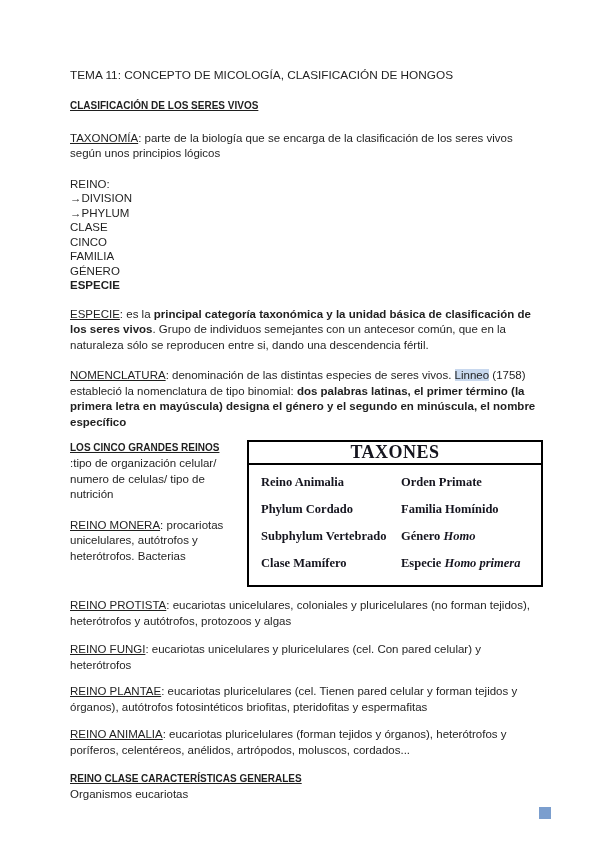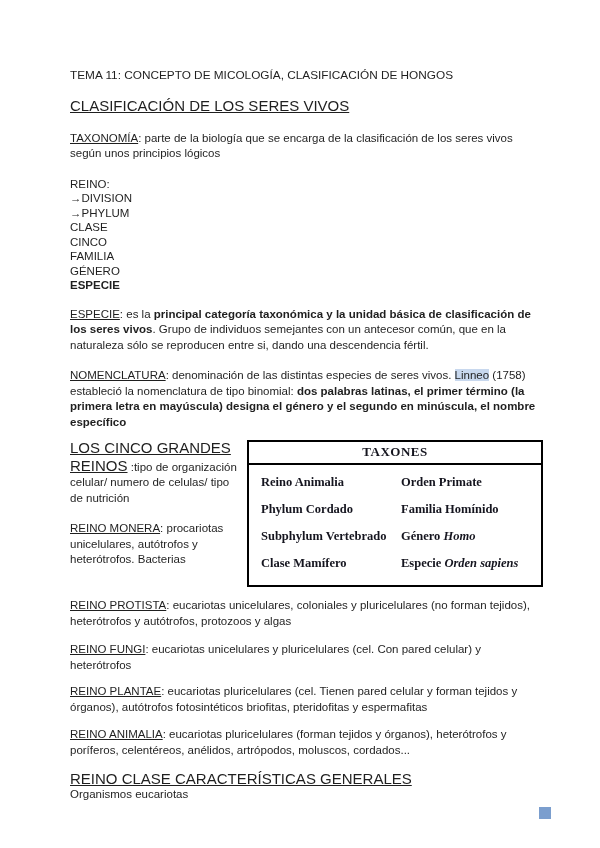--- a/index.html
+++ b/index.html
@@ -6,40 +6,40 @@
   #page {
     position:relative; width:588px; height:848px; background:#ffffff;
     font-family:"Liberation Sans", sans-serif; color:#1f1f1f; overflow:hidden;
   }
   #content {
     position:absolute; left:70px; top:68px; width:473px;
     font-size:11.5px; line-height:15.5px;
   }
   .u  { text-decoration:underline; }
   .b  { font-weight:bold; }
-  .heading { font-weight:normal; font-size:15px; text-decoration:underline; line-height:16px; }
+  .heading { font-weight:bold; font-size:10px; text-decoration:underline; line-height:16px; }
   .doc-title { font-size:11.8px; }
   .h-classification { margin-top:14px; }
   .p-taxonomy { margin-top:17px; }
   .rank-list { margin-top:15px; line-height:14.5px; }
   .p-species { margin-top:14px; }
   .p-nomenclature { margin-top:15px; }
   .hl { background:#c8d8ee; }
   .section-five { margin-top:10px; display:flex; align-items:flex-start; }
   .five-left { width:172px; margin-right:5px; flex:none; }
   .p-monera { margin-top:15px; }
   .taxones {
     flex:none; width:296px; box-sizing:border-box;
     border:2px solid #000;
     font-family:"Liberation Serif", serif; font-weight:bold;
     font-size:12.5px; color:#15151f;
   }
   .taxones-header {
     border-bottom:2px solid #000; text-align:center;
-    padding:2px 0 3px; font-size:13px; letter-spacing:0.5px; line-height:16px;
+    padding:2px 0 3px; font-size:18px; letter-spacing:0.5px; line-height:16px;
   }
   .taxones-body { display:flex; padding:10px 0 2px 12px; }
   .t-col { flex:1; }
   .t-row { margin-bottom:13px; line-height:14px; white-space:nowrap; }
   .it { font-style:italic; }
   .p-protista { margin-top:11px; }
   .p-fungi    { margin-top:13px; }
   .p-plantae  { margin-top:11px; }
   .p-animalia { margin-top:12px; }
   .h-fungi-general { margin-top:13px; }
@@ -87,21 +87,21 @@
           <div class="t-col">
             <div class="t-row">Reino Animalia</div>
             <div class="t-row">Phylum Cordado</div>
             <div class="t-row">Subphylum Vertebrado</div>
             <div class="t-row">Clase Mamífero</div>
           </div>
           <div class="t-col">
             <div class="t-row"><span>Orden Primate</span><span class="it"></span></div>
             <div class="t-row"><span>Familia Homínido</span><span class="it"></span></div>
             <div class="t-row"><span>Género </span><span class="it">Homo</span></div>
-            <div class="t-row"><span>Especie </span><span class="it">Orden sapiens</span></div>
+            <div class="t-row"><span>Especie </span><span class="it">Homo primera</span></div>
           </div>
         </div>
       </div>
     </div>
 
     <div class="p-protista"><span class="u">REINO PROTISTA</span><span>: eucariotas unicelulares, coloniales y pluricelulares (no forman tejidos), heterótrofos y autótrofos, protozoos y algas</span></div>
 
     <div class="p-fungi"><span class="u">REINO FUNGI</span><span>: eucariotas unicelulares y pluricelulares (cel. Con pared celular) y heterótrofos</span></div>
 
     <div class="p-plantae"><span class="u">REINO PLANTAE</span><span>: eucariotas pluricelulares (cel. Tienen pared celular y forman tejidos y órganos), autótrofos fotosintéticos briofitas, pteridofitas y espermafitas</span></div>

